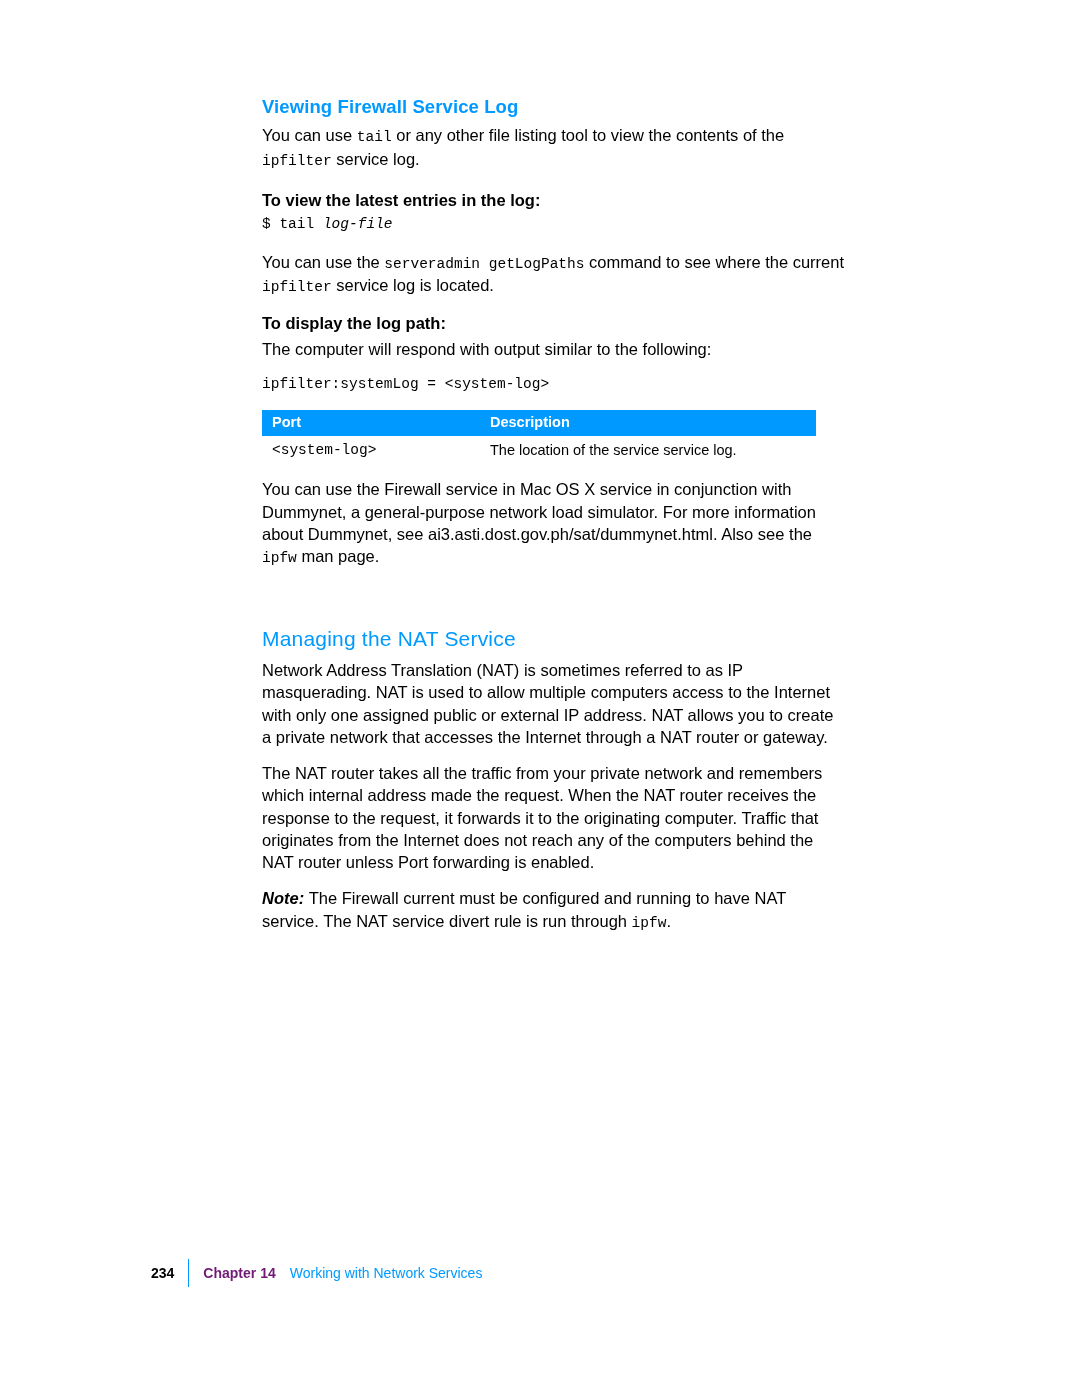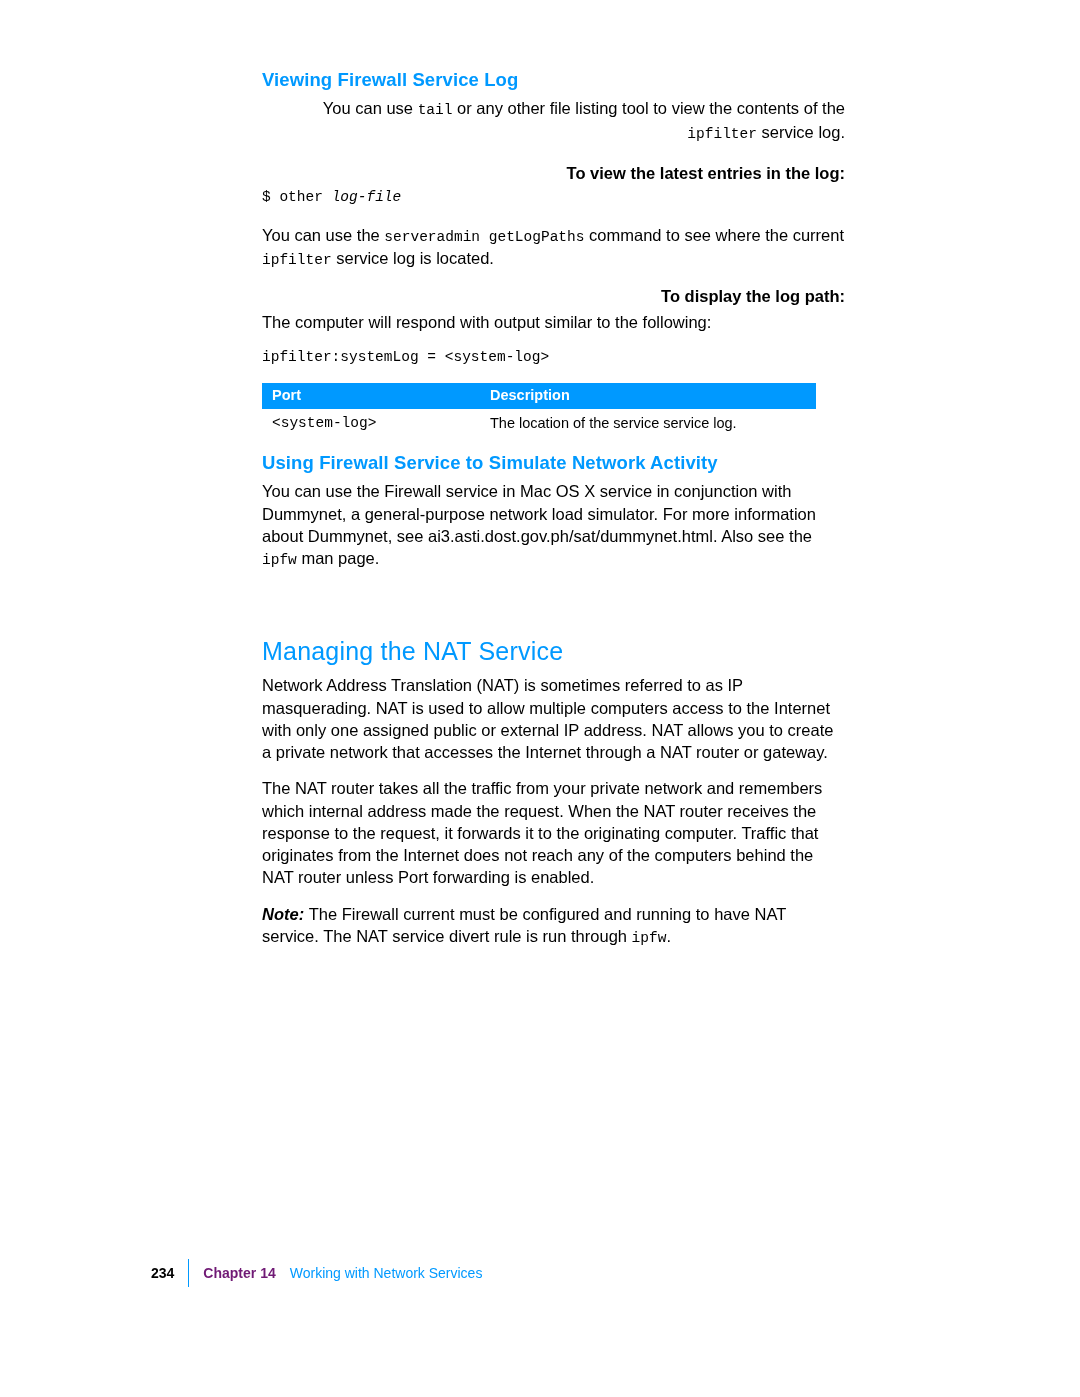--- a/index.html
+++ b/index.html
@@ -9,42 +9,41 @@
     font-family: "Myriad Pro", "Segoe UI", "Helvetica Neue", Arial, sans-serif;
     color: #000;
     font-size: 16.5px;
     line-height: 1.35;
   }
   .page {
     width: 1080px;
     height: 1397px;
     position: relative;
     box-sizing: border-box;
-    padding: 68px 235px 0 262px;
+    padding: 95px 235px 0 262px;
   }
   h3.blue {
     color: #0099ff;
     font-size: 18.5px;
     font-weight: 600;
     margin: 0 0 4px 0;
     letter-spacing: 0.1px;
   }
   h2.blue-large {
     color: #0099ff;
-    font-size: 25px;
+    font-size: 21px;
     font-weight: 400;
-    margin: 16px 0 6px 0;
+    margin: 8px 0 6px 0;
     letter-spacing: 0.2px;
   }
   p {
     margin: 0 0 14px 0;
   }
   p.nogap {
     margin-bottom: 4px;
-    text-align: right;
   }
   .bold {
     font-weight: 700;
   }
   .mono {
     font-family: "Courier New", Courier, monospace;
     font-size: 14.5px;
   }
   .codeblock {
     font-family: "Courier New", Courier, monospace;
@@ -111,21 +110,21 @@
 <body>
 
 <div class="page">
 
   <h3 class="blue">Viewing Firewall Service Log</h3>
   <p class="nogap">
     <span>You can use </span><span class="mono">tail</span><span> or any other file listing tool to view the contents of the </span><span class="mono">ipfilter</span><span> service log.</span>
   </p>
   <div class="section-gap-small"></div>
   <p class="bold nogap">To view the latest entries in the log:</p>
-  <div class="codeblock"><span>$ other </span><span class="ital">log-file</span></div>
+  <div class="codeblock"><span>$ tail </span><span class="ital">log-file</span></div>
 
   <p>
     <span>You can use the </span><span class="mono">serveradmin getLogPaths</span><span> command to see where the current </span><span class="mono">ipfilter</span><span> service log is located.</span>
   </p>
 
   <p class="bold nogap">To display the log path:</p>
 
   <p>The computer will respond with output similar to the following:</p>
   <div class="codeblock">ipfilter:systemLog = &lt;system-log&gt;</div>
 
@@ -137,21 +136,20 @@
       </tr>
     </thead>
     <tbody>
       <tr>
         <td class="mono">&lt;system-log&gt;</td>
         <td>The location of the service service log.</td>
       </tr>
     </tbody>
   </table>
 
-  <h3 class="blue">Using Firewall Service to Simulate Network Activity</h3>
   <p>
     <span>You can use the Firewall service in Mac OS X service in conjunction with Dummynet, a general-purpose network load simulator. For more information about Dummynet, see ai3.asti.dost.gov.ph/sat/dummynet.html. Also see the </span><span class="mono">ipfw</span><span> man page.</span>
   </p>
 
   <div class="section-gap"></div>
 
   <h2 class="blue-large">Managing the NAT Service</h2>
 
   <p>Network Address Translation (NAT) is sometimes referred to as IP masquerading. NAT is used to allow multiple computers access to the Internet with only one assigned public or external IP address. NAT allows you to create a private network that accesses the Internet through a NAT router or gateway.</p>
 

